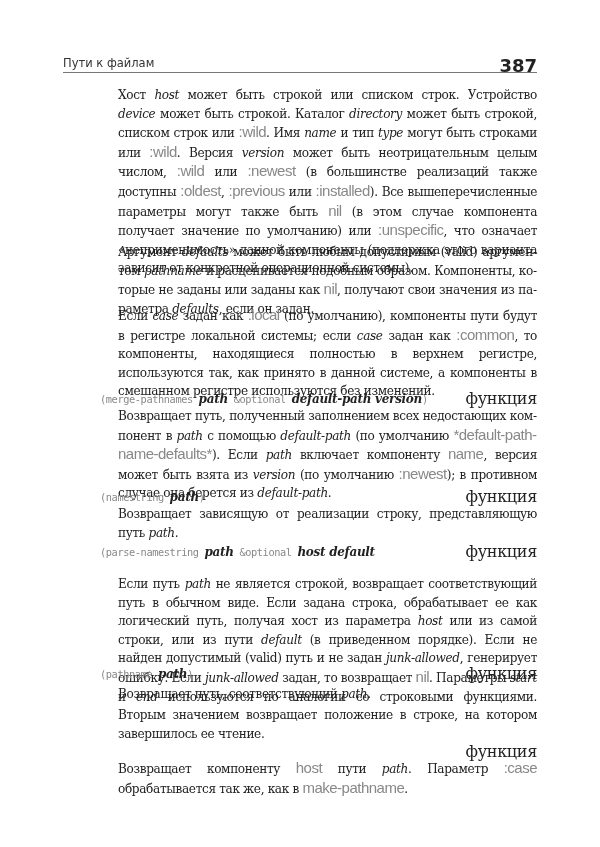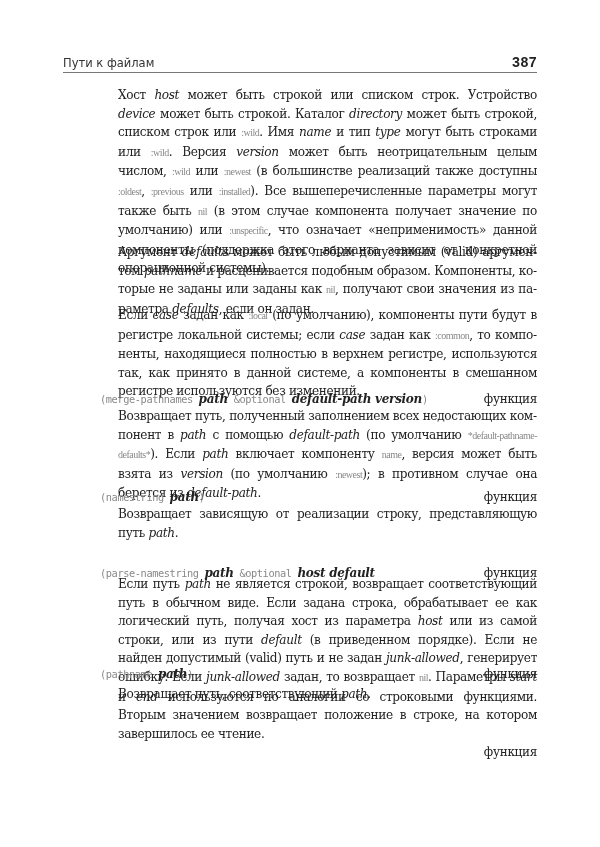--- a/index.html
+++ b/index.html
@@ -4,35 +4,35 @@
 <style>
   html, body { margin: 0; padding: 0; background: #ffffff; }
   body { width: 600px; height: 847px; position: relative; overflow: hidden; }
   .page { position: absolute; left: 0; top: 0; width: 600px; height: 847px; background: #fff; padding-left: 36px; }
   .running-head {
     position: absolute; left: 63px; top: 56px; width: 474px; height: 16px;
     border-bottom: 1.5px solid #777;
     font-family: "DejaVu Sans", sans-serif; font-size: 11.5px; color: #333;
   }
   .running-head .title { position: absolute; left: 0; top: 0; }
-  .running-head .pageno { position: absolute; right: 0; top: -1px; font-weight: bold; font-size: 14px; color: #222; font-family: Liberation Mono, monospace; }
+  .running-head .pageno { position: absolute; right: 0; top: -1px; font-weight: bold; font-size: 18px; color: #222; }
 
   .body-text {
     font-family: "DejaVu Serif", serif; font-size: 12.1px; line-height: 18.6px; color: #222;
     text-align: justify; letter-spacing: -0.35px;
   }
   .para { position: absolute; left: 118px; width: 419px; margin: 0; }
   .para i { font-style: italic; }
-  .code { font-family: Liberation Serif, serif; font-size: 10px; color: #888; letter-spacing: -0.5px; }
+  .code { font-family: Liberation Sans, sans-serif; font-size: 15px; color: #888; letter-spacing: -0.5px; }
   .sig {
     position: absolute; left: 100px; width: 437px;
     font-family: "DejaVu Sans Mono", monospace; font-size: 10.3px; color: #888; line-height: 22px; letter-spacing: -0.4px;
   }
   .sig b { font-family: "DejaVu Serif", serif; font-style: italic; font-weight: bold; color: #222; font-size: 12px; letter-spacing: -0.3px; }
-  .sig .kind { position: absolute; right: 0; top: 0; font-family: "DejaVu Serif", serif; color: #222; font-size: 12px; letter-spacing: -0.3px; }
+  .sig .kind { position: absolute; right: 0; top: 0; font-family: "DejaVu Serif", serif; color: #222; font-size: 16px; letter-spacing: -0.3px; }
   .sig .cont { padding-left: 110px; }
 </style>
 </head>
 <body>
 
 <div class="page">
 
   <div class="running-head">
     <span class="title">Пути к файлам</span>
     <span class="pageno">387</span>
@@ -47,29 +47,30 @@
     <span class="kind">функция</span>
   </div>
   <p class="para body-text" style="top:407px">Возвращает путь, полученный заполнением всех недостающих ком­понент в <i>path</i> с помощью <i>default-path</i> (по умолчанию <span class="code">*default-path­name-defaults*</span>). Если <i>path</i> включает компоненту <span class="code">name</span>, версия может быть взята из <i>version</i> (по умолчанию <span class="code">:newest</span>); в противном случае она берется из <i>default-path</i>.</p>
 
   <div class="sig" style="top:486px">
     <span><span class="">(namestring </span><b>path</b><span class="">)</span></span>
     <span class="kind">функция</span>
   </div>
   <p class="para body-text" style="top:505px">Возвращает зависящую от реализации строку, представляющую путь <i>path</i>.</p>
 
-  <div class="sig" style="top:562px">
+  <div class="sig" style="top:541px">
     <div><span><span class="">(parse-namestring </span><b>path</b><span class=""> &amp;optional </span><b>host default</b></span></div>
     <span class="kind">функция</span>
   </div>
   <p class="para body-text" style="top:575px">Если путь <i>path</i> не является строкой, возвращает соответствующий путь в обычном виде. Если задана строка, обрабатывает ее как логи­ческий путь, получая хост из параметра <i>host</i> или из самой строки, или из пути <i>default</i> (в приведенном порядке). Если не найден допус­тимый (valid) путь и не задан <i>junk-allowed</i>, генерирует ошибку. Если <i>junk-allowed</i> задан, то возвращает <span class="code">nil</span>. Параметры <i>start</i> и <i>end</i> исполь­зуются по аналогии со строковыми функциями. Вторым значением возвращает положение в строке, на котором завершилось ее чтение.</p>
 
   <div class="sig" style="top:663px">
     <span><span class="">(pathname </span><b>path</b><span class="">)</span></span>
     <span class="kind">функция</span>
   </div>
   <p class="para body-text" style="top:685px">Возвращает путь, соответствующий <i>path</i>.</p>
 
   <div class="sig" style="top:741px">
     <span class="kind">функция</span>
   </div>
+  <p class="para body-text" style="top:759px">Возвращает компоненту <span class="code">host</span> пути <i>path</i>. Параметр <span class="code">:case</span> обрабатыва­ется так же, как в <span class="code">make-pathname</span>.</p>
 
 </div>
 
 </body></html>

